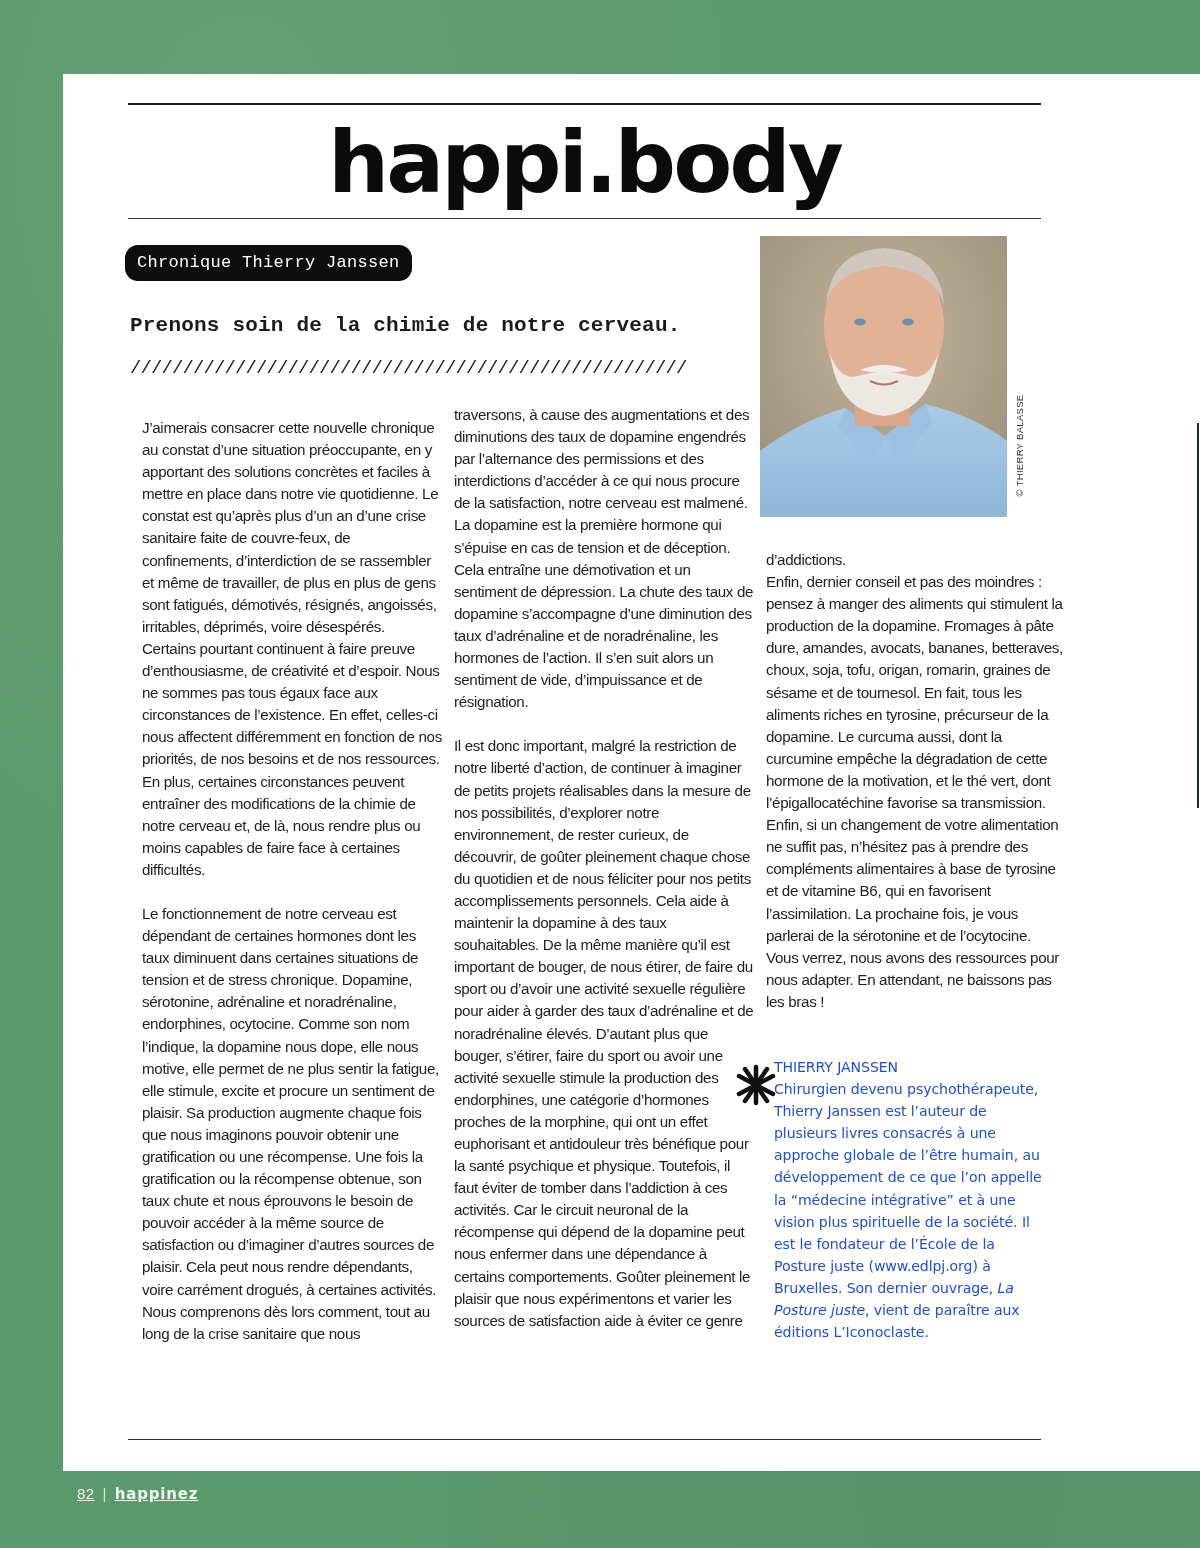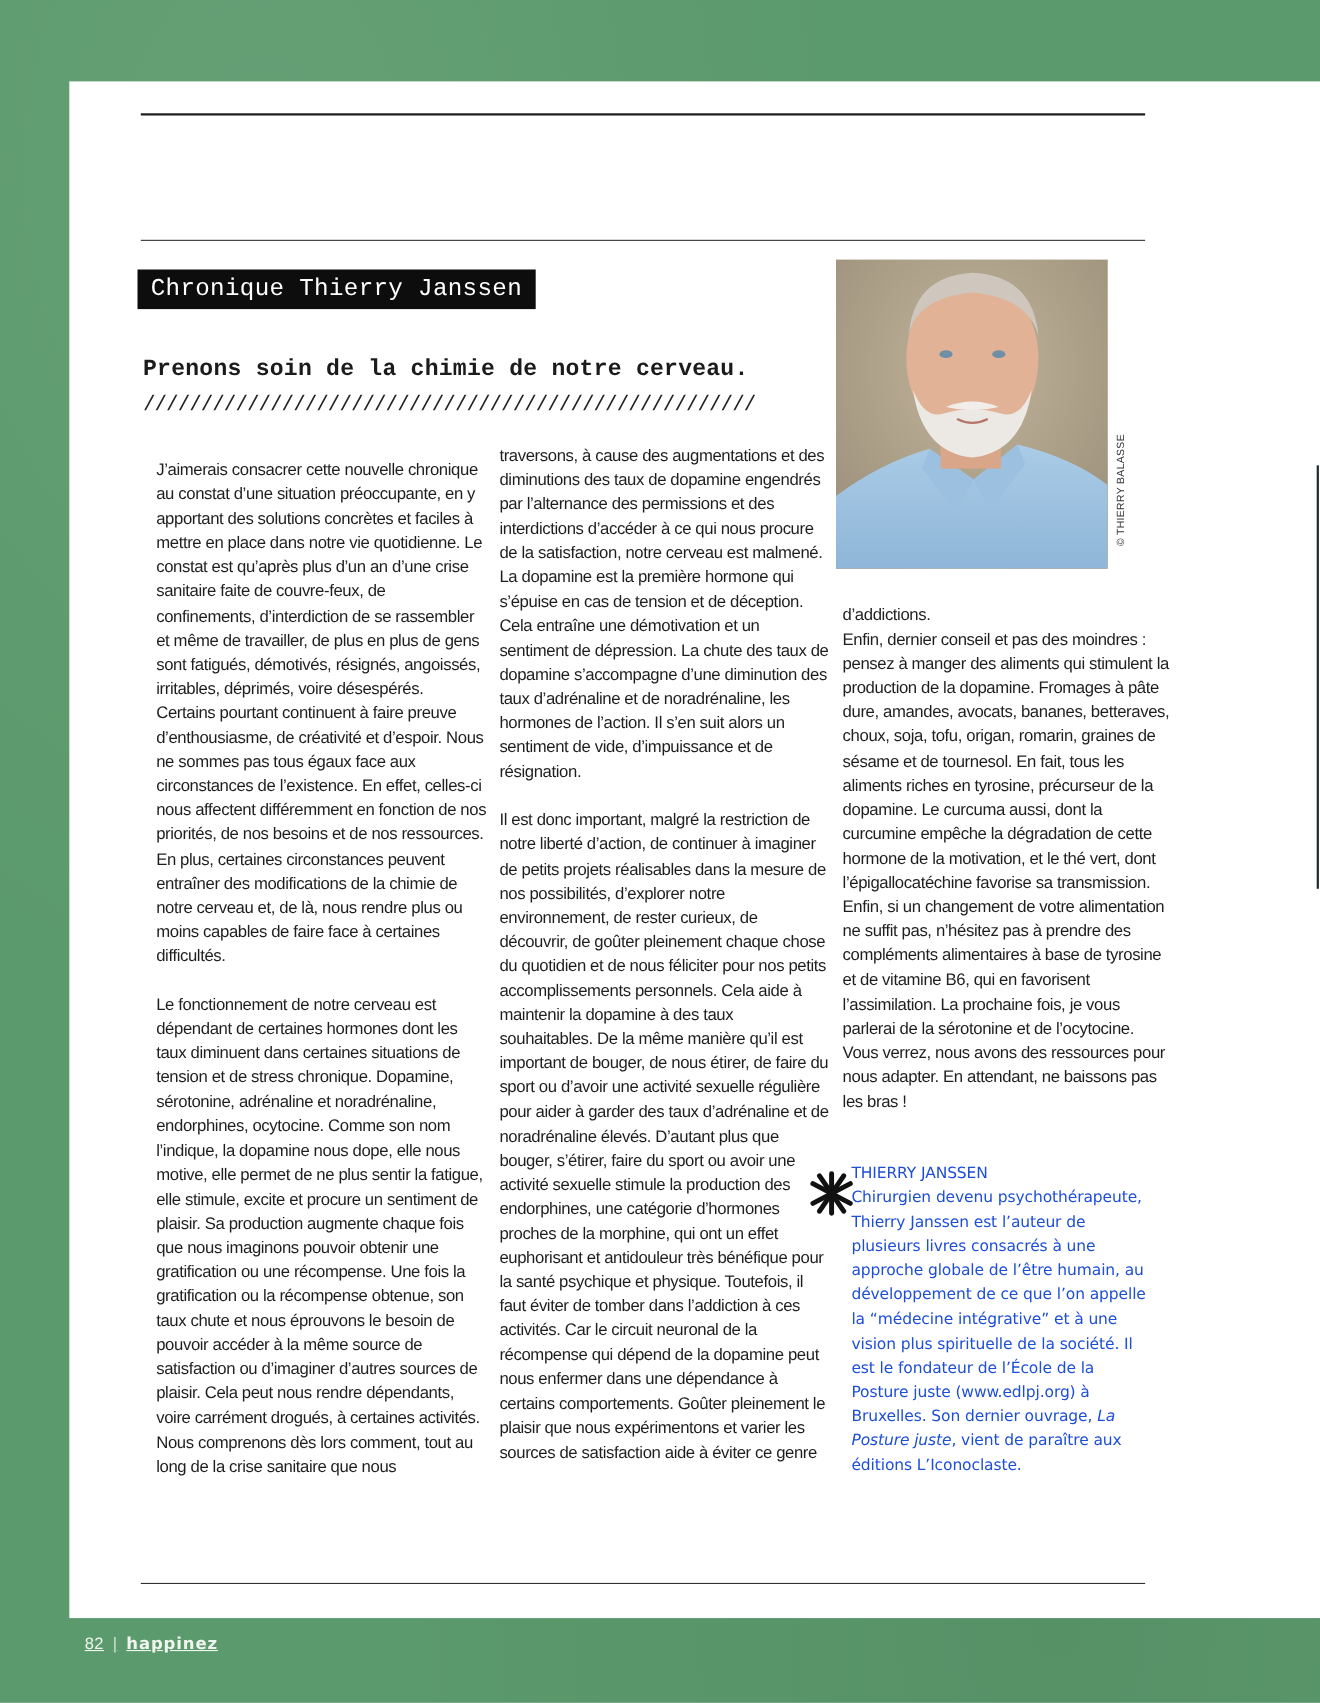--- a/index.html
+++ b/index.html
@@ -20,27 +20,28 @@
   .rule.mid { top:144px; height:1px; background:#333; }
   .rule.bot { top:1365px; height:1px; background:#333; }
   .masthead {
     position:absolute; left:65px; top:38px; width:913px; text-align:center;
     font-family:"DejaVu Sans", sans-serif; font-weight:bold; font-size:86px;
     letter-spacing:-3px; color:#0b0b0b; line-height:100px;
   }
   .chronique-tag {
     position:absolute; left:62px; top:171px; height:36px; padding:0 12px;
     background:#0d0d0d; color:#fff;
-    font-family:"Liberation Mono", monospace; font-size:22px; line-height:36px;
+    font-family:"Liberation Mono", monospace; font-size:17px; line-height:36px;
     letter-spacing:0.3px;
+    border-radius:13px;
   }
   .subtitle {
     position:absolute; left:67px; top:240px;
     font-family:"Liberation Mono", monospace; font-size:21px; color:#1b1b1b;
-    font-weight:bold; letter-spacing:0.2px;margin-top:11px;
+    font-weight:bold; letter-spacing:0.2px;
   }
   .slashes {
     position:absolute; left:67px; top:283px; width:600px; overflow:hidden; white-space:nowrap;
     font-family:"Liberation Mono", monospace; font-size:19px; color:#222; letter-spacing:-0.9px;
   }
   .col {
     position:absolute; width:300px;
     font-family:"Liberation Sans", sans-serif; font-size:15.2px; line-height:22.1px;
     color:#1e1e1e; letter-spacing:-0.35px;margin-left:13px;
   }
@@ -74,20 +75,21 @@
   .footer .num { font-family:"Liberation Sans", sans-serif; }
   .footer .sep { margin:0 8px; opacity:0.8; }
   .footer .brand { font-family:"DejaVu Sans", sans-serif; font-weight:bold; font-size:15px; letter-spacing:0.8px; }
   .edge-line { position:absolute; left:1197px; top:423px; width:2px; height:385px; background:#1e2b28; }
 </style>
 </head>
 <body>
 
 <div class="page">
   <div class="rule top"></div>
+  <div class="masthead">happi.body</div>
   <div class="rule mid"></div>
 
   <div class="chronique-tag">Chronique Thierry Janssen</div>
   <div class="subtitle">Prenons soin de la chimie de notre cerveau.</div>
   <div class="slashes">/////////////////////////////////////////////////////</div>
 
   <div class="col col1">
     <p>J’aimerais consacrer cette nouvelle chronique au constat d’une situation préoccupante, en y apportant des solutions concrètes et faciles à mettre en place dans notre vie quotidienne. Le constat est qu’après plus d’un an d’une crise sanitaire faite de couvre-feux, de confinements, d’interdiction de se rassembler et même de travailler, de plus en plus de gens sont fatigués, démotivés, résignés, angoissés, irritables, déprimés, voire désespérés. Certains pourtant continuent à faire preuve d’enthousiasme, de créativité et d’espoir. Nous ne sommes pas tous égaux face aux circonstances de l’existence. En effet, celles-ci nous affectent différemment en fonction de nos priorités, de nos besoins et de nos ressources. En plus, certaines circonstances peuvent entraîner des modifications de la chimie de notre cerveau et, de là, nous rendre plus ou moins capables de faire face à certaines difficultés.</p>
     <p>Le fonctionnement de notre cerveau est dépendant de certaines hormones dont les taux diminuent dans certaines situations de tension et de stress chronique. Dopamine, sérotonine, adrénaline et noradrénaline, endorphines, ocytocine. Comme son nom l’indique, la dopamine nous dope, elle nous motive, elle permet de ne plus sentir la fatigue, elle stimule, excite et procure un sentiment de plaisir. Sa production augmente chaque fois que nous imaginons pouvoir obtenir une gratification ou une récompense. Une fois la gratification ou la récompense obtenue, son taux chute et nous éprouvons le besoin de pouvoir accéder à la même source de satisfaction ou d’imaginer d’autres sources de plaisir. Cela peut nous rendre dépendants, voire carrément drogués, à certaines activités. Nous comprenons dès lors comment, tout au long de la crise sanitaire que nous</p>
   </div>

